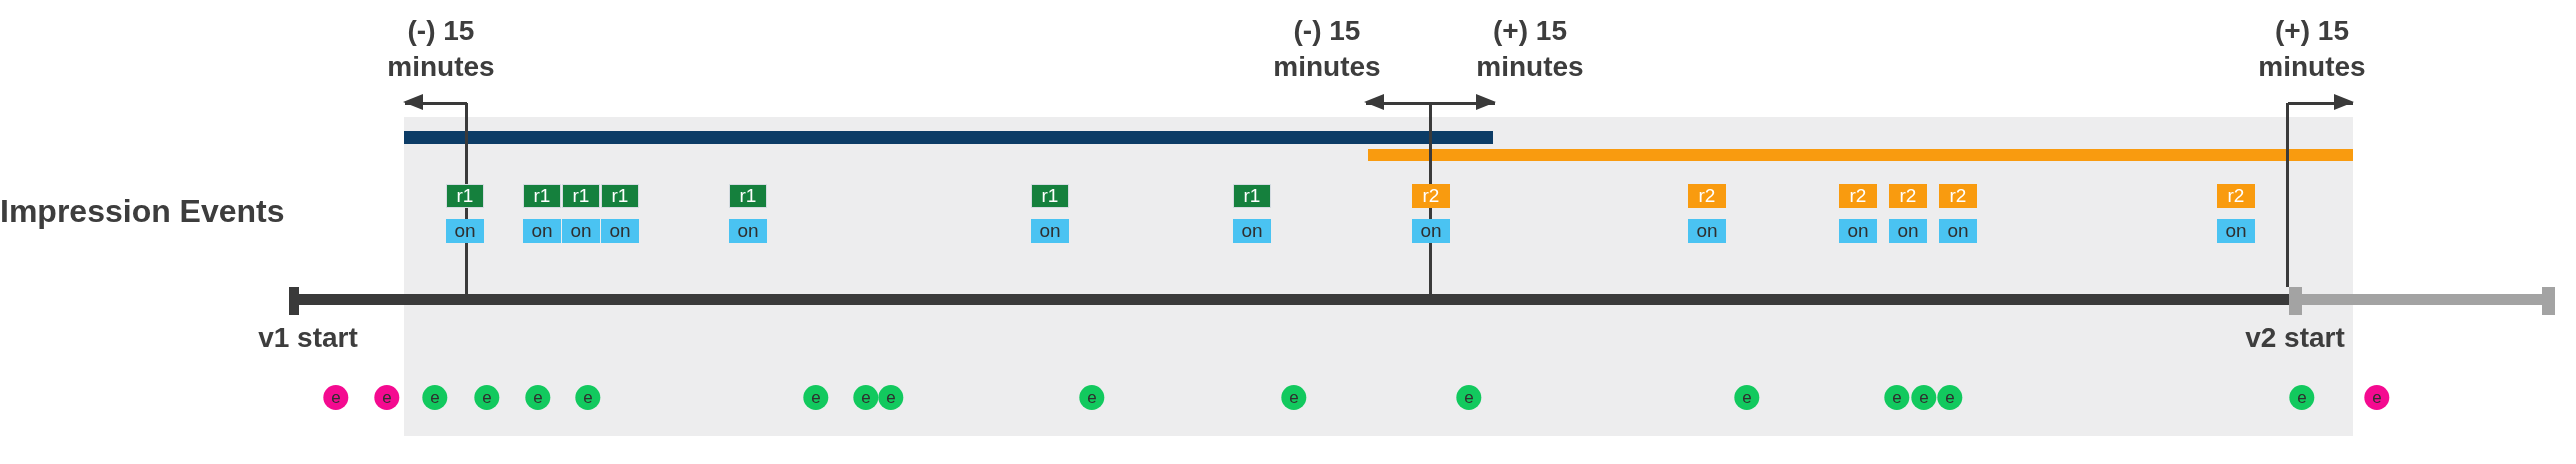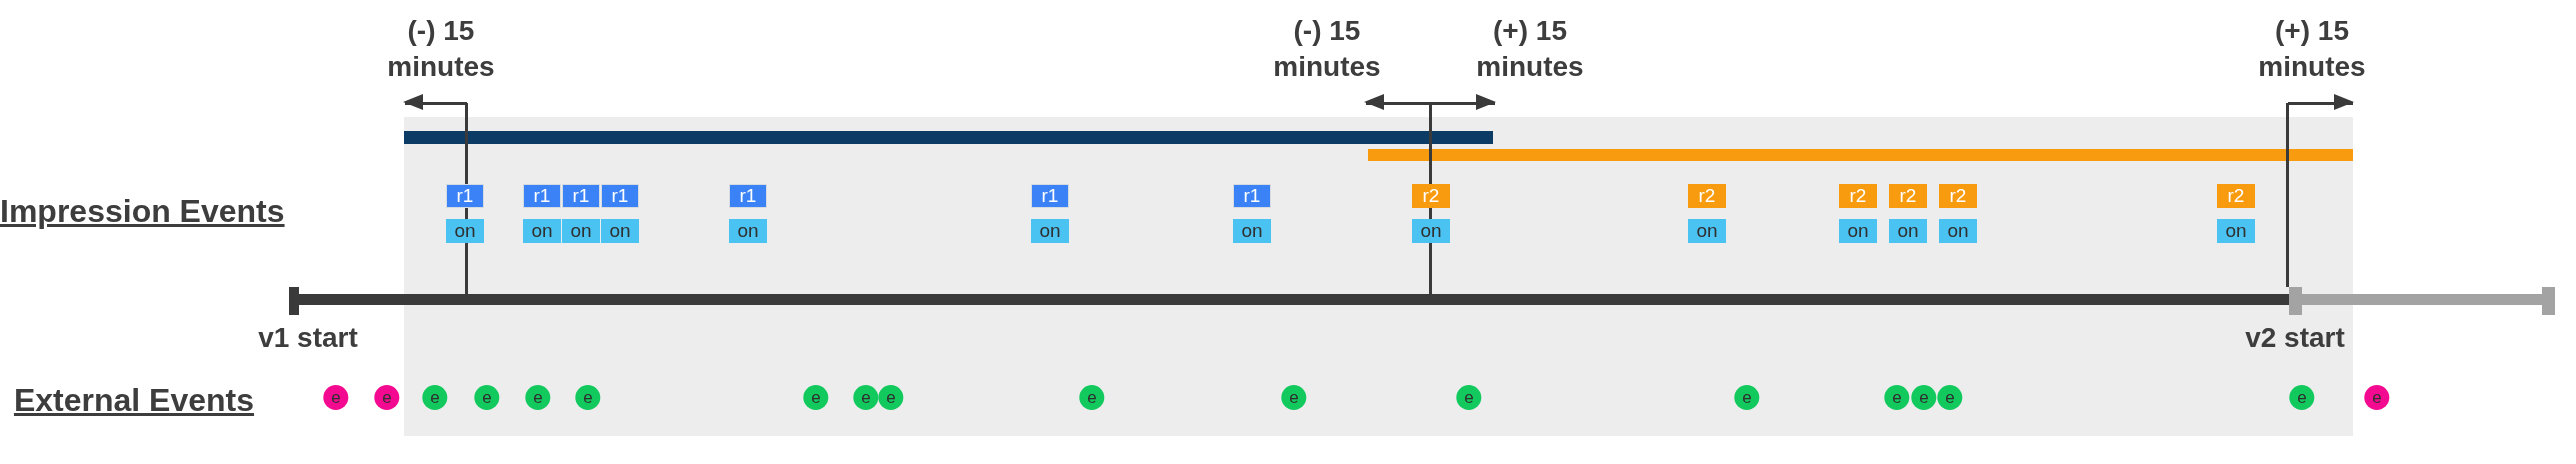--- a/index.html
+++ b/index.html
@@ -16,28 +16,28 @@
   .vline{width:2.8px;background:#3a3a3a;z-index:2;}
   .hline{height:2.8px;background:#3a3a3a;z-index:2;}
   .ahead{width:0;height:0;z-index:2;}
   .ahead.left{border-top:8.5px solid transparent;border-bottom:8.5px solid transparent;border-right:20.7px solid #3a3a3a;}
   .ahead.right{border-top:8.5px solid transparent;border-bottom:8.5px solid transparent;border-left:20.7px solid #3a3a3a;}
   .annlabel{
     z-index:5;transform:translateX(-50%);
     text-align:center;font-size:28px;font-weight:700;color:#3d3d3d;line-height:36px;white-space:nowrap;
   }
   .rowlabel{
-    z-index:5;text-align:center;font-size:32px;font-weight:700;color:#3d3d3d;white-space:nowrap;text-decoration:underline;
+    z-index:5;text-align:left;font-size:32px;font-weight:700;color:#3d3d3d;white-space:nowrap;
   }
   .tag{
     z-index:3;width:38px;height:23.5px;transform:translateX(-50%);
     display:flex;align-items:center;justify-content:center;
     color:#ffffff;font-size:19px;line-height:1;box-sizing:border-box;
   }
-  .tag.r1{background:#3b82f6;border:1.9px solid #d4dbe1;}
+  .tag.r1{background:#15803d;border:1.9px solid #d4dbe1;}
   .tag.r2{background:#f99b0f;}
   .onbox{
     z-index:3;width:38px;height:23.5px;transform:translateX(-50%);
     display:flex;align-items:center;justify-content:center;
     background:#4ac3f2;color:#2f2f2f;font-size:19px;line-height:1;
   }
   .tlbar{z-index:3;height:11.3px;}
   .tick{z-index:4;}
   .startlabel{
     z-index:5;transform:translateX(-50%);
@@ -47,21 +47,20 @@
     z-index:3;width:25.4px;height:25.4px;border-radius:50%;transform:translateX(-50%);
     display:flex;align-items:center;justify-content:center;
     font-size:17px;color:#2f2f2f;
   }
 </style>
 </head>
 <body>
 
 <div id="stage">
   <div class="abs rowlabel" style="left:0;width:268px;top:193px;">Impression Events</div>
-  <div class="abs rowlabel" style="left:0;width:268px;top:382px;">External Events</div>
   <div id="gen">
       <div class="abs panel" style="left: 404px; top: 117px; width: 1949px; height: 319px;"></div>
       <div class="abs winbar" style="left: 404px; top: 131px; width: 1089px; height: 13px; background: rgb(12, 60, 102);"></div>
       <div class="abs winbar" style="left: 1368px; top: 149px; width: 985px; height: 12.2px; background: rgb(249, 155, 15);"></div>
       <div class="abs vline" style="left: 465px; top: 103px; height: 191px;"></div>
       <div class="abs vline" style="left: 1429px; top: 103px; height: 191px;"></div>
       <div class="abs vline" style="left: 2286px; top: 103px; height: 184px;"></div>
       <div class="abs hline" style="left: 405px; top: 102px; width: 62px;"></div>
       <div class="abs ahead left" style="left: 403px; top: 94px;"></div>
       <div class="abs hline" style="left: 1366px; top: 102px; width: 129px;"></div>

